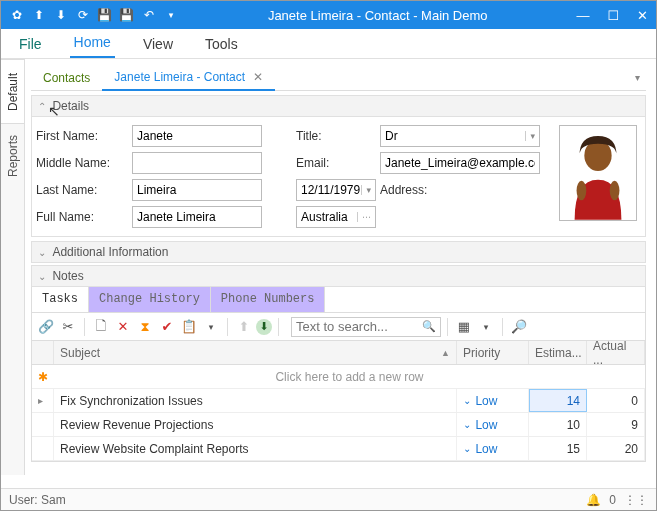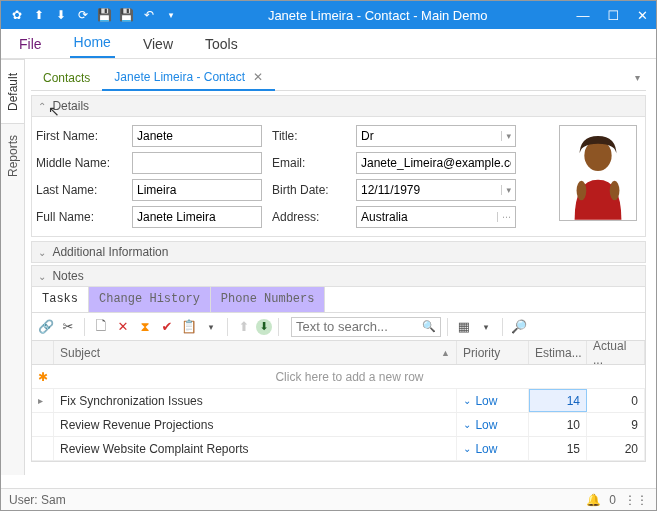--- a/index.html
+++ b/index.html
@@ -5,39 +5,39 @@
   * { box-sizing: border-box; margin: 0; padding: 0; }
   body { font-family: "Segoe UI", Tahoma, sans-serif; font-size: 12px; color: #333; background: #fff; width: 657px; height: 511px; border: 1px solid #999; overflow: hidden; position: relative; }
   .titlebar { height: 28px; background: #1e88e5; color: #fff; display: flex; align-items: center; padding: 0 8px; }
   .titlebar .qat { display: flex; gap: 6px; align-items: center; }
   .titlebar .qat span { width: 16px; height: 16px; display: inline-flex; align-items: center; justify-content: center; color: #fff; font-size: 12px; }
   .titlebar .title { flex: 1; text-align: center; font-size: 13px; }
   .titlebar .winbtns { display: flex; gap: 18px; }
   .titlebar .winbtns span { font-size: 13px; cursor: pointer; }
   .ribbon { height: 30px; display: flex; align-items: flex-end; padding: 0 14px; gap: 24px; border-bottom: 1px solid #e0e0e0; }
   .ribbon .tab { padding: 6px 4px; font-size: 14px; color: #404040; cursor: pointer; }
-  .ribbon .tab.file { color: #701a75; }
+  .ribbon .tab.file { color: #0f766e; }
   .ribbon .tab.active { color: #1e88e5; border-bottom: 2px solid #1e88e5; font-weight: 500; }
   .body { display: flex; height: 416px; }
   .sidetabs { width: 24px; background: #f7f7f7; display: flex; flex-direction: column; border-right: 1px solid #ddd; }
   .sidetabs .st { height: 64px; display: flex; align-items: center; justify-content: center; writing-mode: vertical-rl; transform: rotate(180deg); font-size: 12px; color: #555; border-bottom: 1px solid #ddd; cursor: pointer; }
   .sidetabs .st.active { background: #fff; color: #333; }
   .main { flex: 1; padding: 6px 10px 6px 6px; overflow: hidden; }
   .doc-tabs { display: flex; align-items: center; height: 26px; border-bottom: 1px solid #ddd; }
   .doc-tabs .dt { padding: 5px 12px; font-size: 12px; color: #4d7c0f; display: flex; align-items: center; gap: 8px; cursor: pointer; }
   .doc-tabs .dt.active { color: #1e88e5; border-bottom: 2px solid #1e88e5; margin-bottom: -1px; }
   .doc-tabs .dt .x { color: #888; font-size: 12px; }
   .doc-tabs .dropdown-btn { margin-left: auto; color: #888; font-size: 10px; padding: 4px 6px; cursor: pointer; }
   .section-hdr { background: #f3f3f3; border: 1px solid #e0e0e0; height: 22px; display: flex; align-items: center; padding: 0 6px; margin-top: 4px; color: #555; cursor: pointer; }
   .section-hdr .chev { font-size: 10px; margin-right: 6px; color: #888; }
   .cursor { position: absolute; left: 47px; top: 102px; font-size: 14px; pointer-events: none; }
   .details-body { border: 1px solid #e0e0e0; border-top: none; padding: 8px 8px 8px 4px; display: flex; }
   .form-cols { display: flex; flex: 1; }
   .form-col { display: grid; grid-template-columns: 92px 130px; column-gap: 4px; row-gap: 5px; align-content: start; }
-  .form-col.col2 { grid-template-columns: 80px 160px; margin-left: 10px; }
+  .form-col.col2 { grid-template-columns: 80px 160px; margin-left: 34px; }
   .lbl { font-size: 12px; color: #333; padding-top: 4px; }
   .inp { height: 22px; border: 1px solid #bbb; padding: 2px 4px; font-size: 12px; background: #fff; display: flex; align-items: center; justify-content: space-between; }
   .inp input { border: none; outline: none; width: 100%; font-size: 12px; font-family: inherit; }
   .dd { color: #888; font-size: 9px; padding-left: 4px; border-left: 1px solid #ccc; }
   .photo { width: 78px; height: 96px; border: 1px solid #bbb; margin-left: 8px; background: #fff; display: flex; align-items: center; justify-content: center; overflow: hidden; }
   .photo svg { width: 100%; height: 100%; }
   .sub-tabs { display: flex; border: 1px solid #ddd; border-top: none; height: 26px; font-family: Liberation Mono, monospace; }
   .sub-tabs .stab { padding: 5px 10px; border-right: 1px solid #ddd; font-size: 12px; cursor: pointer; }
   .sub-tabs .stab.active { background: #fff; }
   .sub-tabs .stab:not(.active) { background: #c4b5fd; color: #666; }
@@ -148,21 +148,20 @@
         <div class="form-col col2">
           <div class="lbl">Title:</div>
           <div class="inp">
               <input value="Dr" style="">
               <span class="dd">▾</span>
             </div>
           <div class="lbl">Email:</div>
           <div class="inp">
               <input value="Janete_Limeira@example.com" style="">
             </div>
-          <div class="lbl">Birth Date:</div>
           <div class="inp">
               <input value="12/11/1979" style="">
               <span class="dd">▾</span>
             </div>
           <div class="lbl">Address:</div>
           <div class="inp">
               <input value="Australia" style="">
               <span class="dd">⋯</span>
             </div>
         </div>

